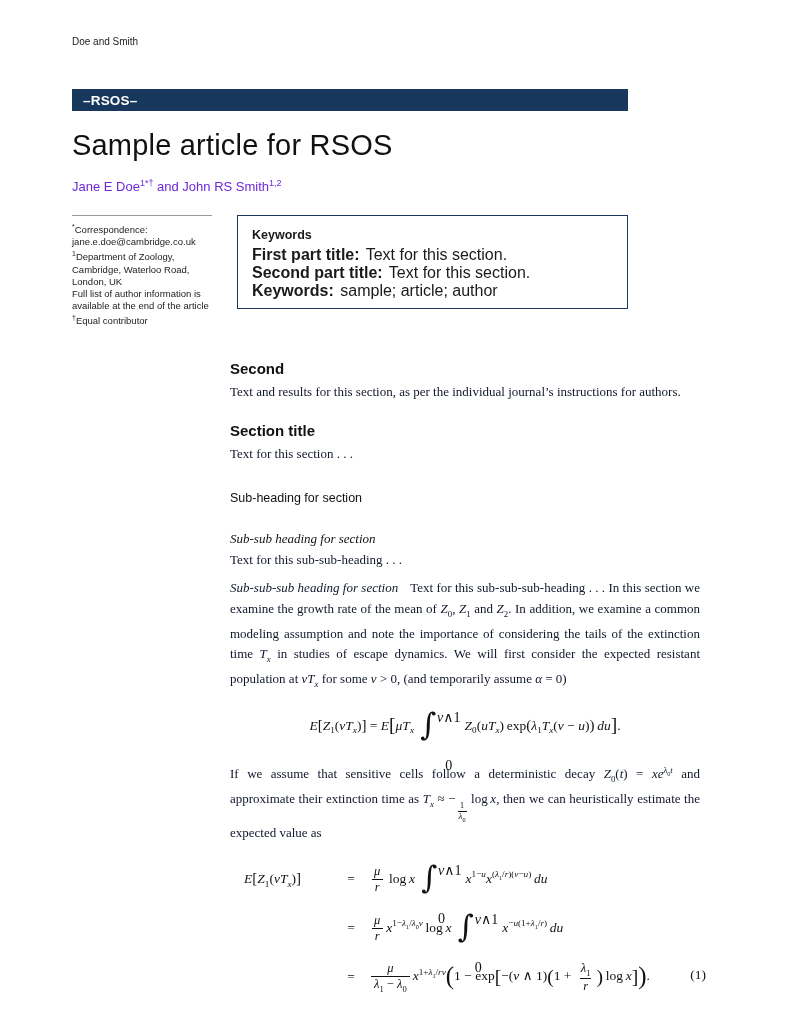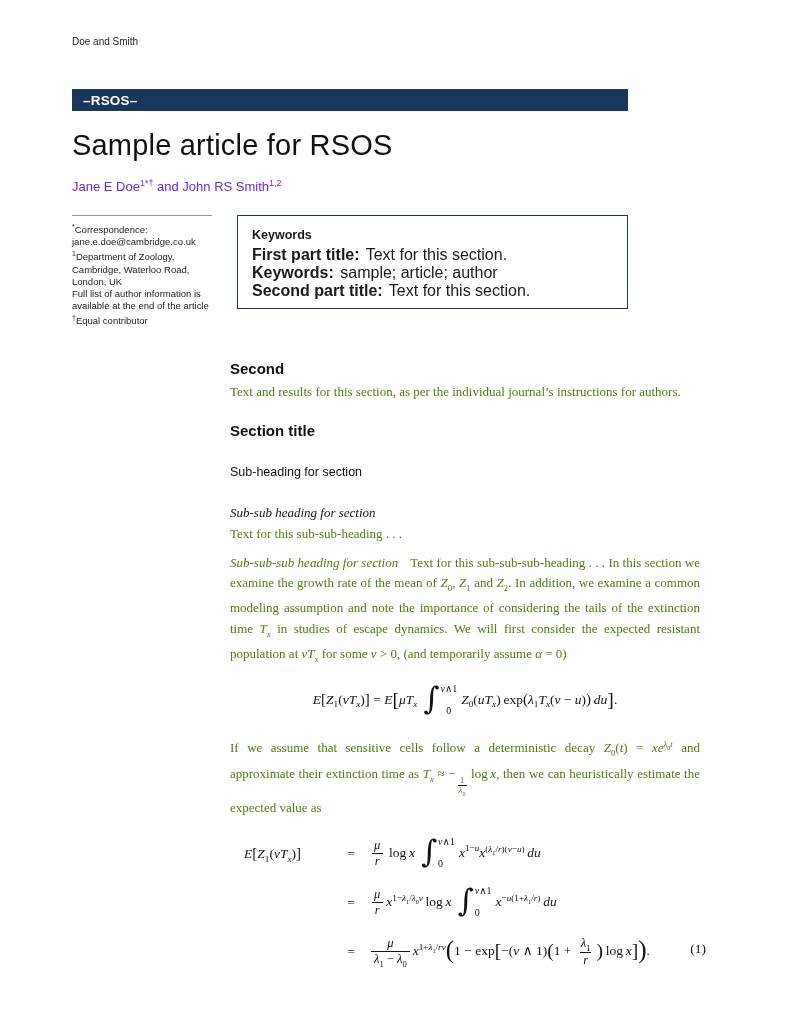--- a/index.html
+++ b/index.html
@@ -23,42 +23,42 @@
   .sline{margin:0;}
 
   .abstract-box{flex:1;border:1.5px solid var(--navy);padding:10px 14px 8px;box-sizing:border-box;align-self:flex-start;}
   .ab-head{font-weight:bold;font-size:12.5px;margin:2px 0 4px;}
   .ab-item{font-size:16px;margin:0 0;}
   .ab-item b{margin-right:2px;}
 
   .main{margin-left:158px;width:470px;margin-top:33px;font-family:"Liberation Serif",serif;}
   .shead{font-family:"Liberation Sans",sans-serif;font-size:15px;font-weight:bold;margin:20px 0 5px;color:#111;}
   .shead.first{margin-top:0;}
-  .body-p{font-size:13px;line-height:20.5px;text-align:justify;margin:0 0 8px;color:#4d7c0f;}
+  .body-p{font-size:13px;line-height:20.5px;text-align:justify;margin:0 0 8px;color:#0f172a;}
   .h3s{font-family:"Liberation Sans",sans-serif;font-size:12.5px;font-weight:normal;margin:26px 0 3px;color:#111;}
   .h4i{font-size:13px;font-style:italic;font-weight:normal;margin:26px 0 3px;color:#111;}
   .runin{font-style:italic;}
   .runin-para .runin{margin-right:12px;}
 
   
   .disp-eq{font-size:13.5px;text-align:center;margin:14px 0 16px;color:#111;white-space:nowrap;}
   .disp-eq sub,.eq-array sub{font-size:68%;}
   .disp-eq sup,.eq-array sup{font-size:68%;}
   .body-p sub,.body-p sup{font-size:68%;}
 
   .ifrac{display:inline-flex;flex-direction:column;align-items:center;vertical-align:-5px;font-size:9px;line-height:1.1;margin:0 2px;}
   .ifrac .d{border-top:1px solid #111;padding:0 1px;}
 
   .frac{display:inline-flex;flex-direction:column;align-items:center;vertical-align:middle;margin:0 3px;line-height:1.2;font-size:12.5px;}
   .frac .n,.frac .d{padding:0 3px;}
   .frac .d{border-top:1px solid #111;}
 
   .int{display:inline-flex;vertical-align:middle;margin:0 4px 0 6px;font-style:normal;}
   .isym{font-size:31px;line-height:1;font-family:"DejaVu Serif",serif;}
-  .ilims{display:flex;flex-direction:column;justify-content:space-between;font-size:10px;height:35px;box-sizing:border-box;padding:0 0 2px;margin-left:1px;}
+  .ilims{display:flex;flex-direction:column;justify-content:space-between;font-size:14px;height:35px;box-sizing:border-box;padding:0 0 2px;margin-left:1px;gap:32px;}
 
   .b1{font-size:112%;}
   .b2{font-size:145%;display:inline-block;vertical-align:-2px;font-weight:300;}
   .b3{font-size:185%;display:inline-block;vertical-align:-3px;font-weight:300;}
 
   .eq-array{position:relative;font-size:13.5px;margin:12px 0 0 14px;color:#111;}
   .eqrow{display:flex;align-items:center;min-height:47px;margin:2px 0;}
   .eqlhs{width:90px;white-space:nowrap;}
   .eqsign{width:34px;text-align:center;}
   .eqrhs{white-space:nowrap;}
@@ -92,35 +92,36 @@
       <div class="sline"><sup>†</sup>Equal contributor</div>
     </aside>
 
     <div class="abstract-box">
       <div class="ab-head">Keywords</div>
       <p class="ab-item">
         <b>First part title:</b>
         <span>Text for this section.</span>
       </p>
       <p class="ab-item">
+        <b>Second part title:</b>
+        <span>Text for this section.</span>
+      </p>
+      <p class="ab-item">
         <b>Keywords:</b>
         <span>sample; article; author</span>
-      </p>
-      <p class="ab-item">
-        <b>Second part title:</b>
-        <span>Text for this section.</span>
       </p>
     </div>
   </div>
 
   <main class="main">
     <h2 class="shead first">Second</h2>
     <p class="body-p">Text and results for this section, as per the individual journal’s instructions for authors.</p>
 
     <h2 class="shead">Section title</h2>
+    <p class="body-p">Text for this section . . .</p>
 
     <h3 class="h3s">Sub-heading for section</h3>
 
     <h4 class="h4i">Sub-sub heading for section</h4>
     <p class="body-p">Text for this sub-sub-heading . . .</p>
 
     <p class="body-p runin-para"><i class="runin">Sub-sub-sub heading for section</i>Text for this sub-sub-sub-heading . . . In this section we examine the growth rate of the mean of <i>Z</i><sub>0</sub>, <i>Z</i><sub>1</sub> and <i>Z</i><sub>2</sub>. In addition, we examine a common modeling assumption and note the importance of considering the tails of the extinction time <i>T</i><sub><i>x</i></sub> in studies of escape dynamics. We will first consider the expected resistant population at <i>vT</i><sub><i>x</i></sub> for some <i>v</i> &gt; 0, (and temporarily assume <i>α</i> = 0)</p>
 
     <div class="disp-eq"><i>E</i><span class="b1">[</span><i>Z</i><sub>1</sub>(<i>vT</i><sub><i>x</i></sub>)<span class="b1">]</span> = <i>E</i><span class="b2">[</span><i>μT</i><sub><i>x</i></sub><span class="int">
           <span class="isym">∫</span>

